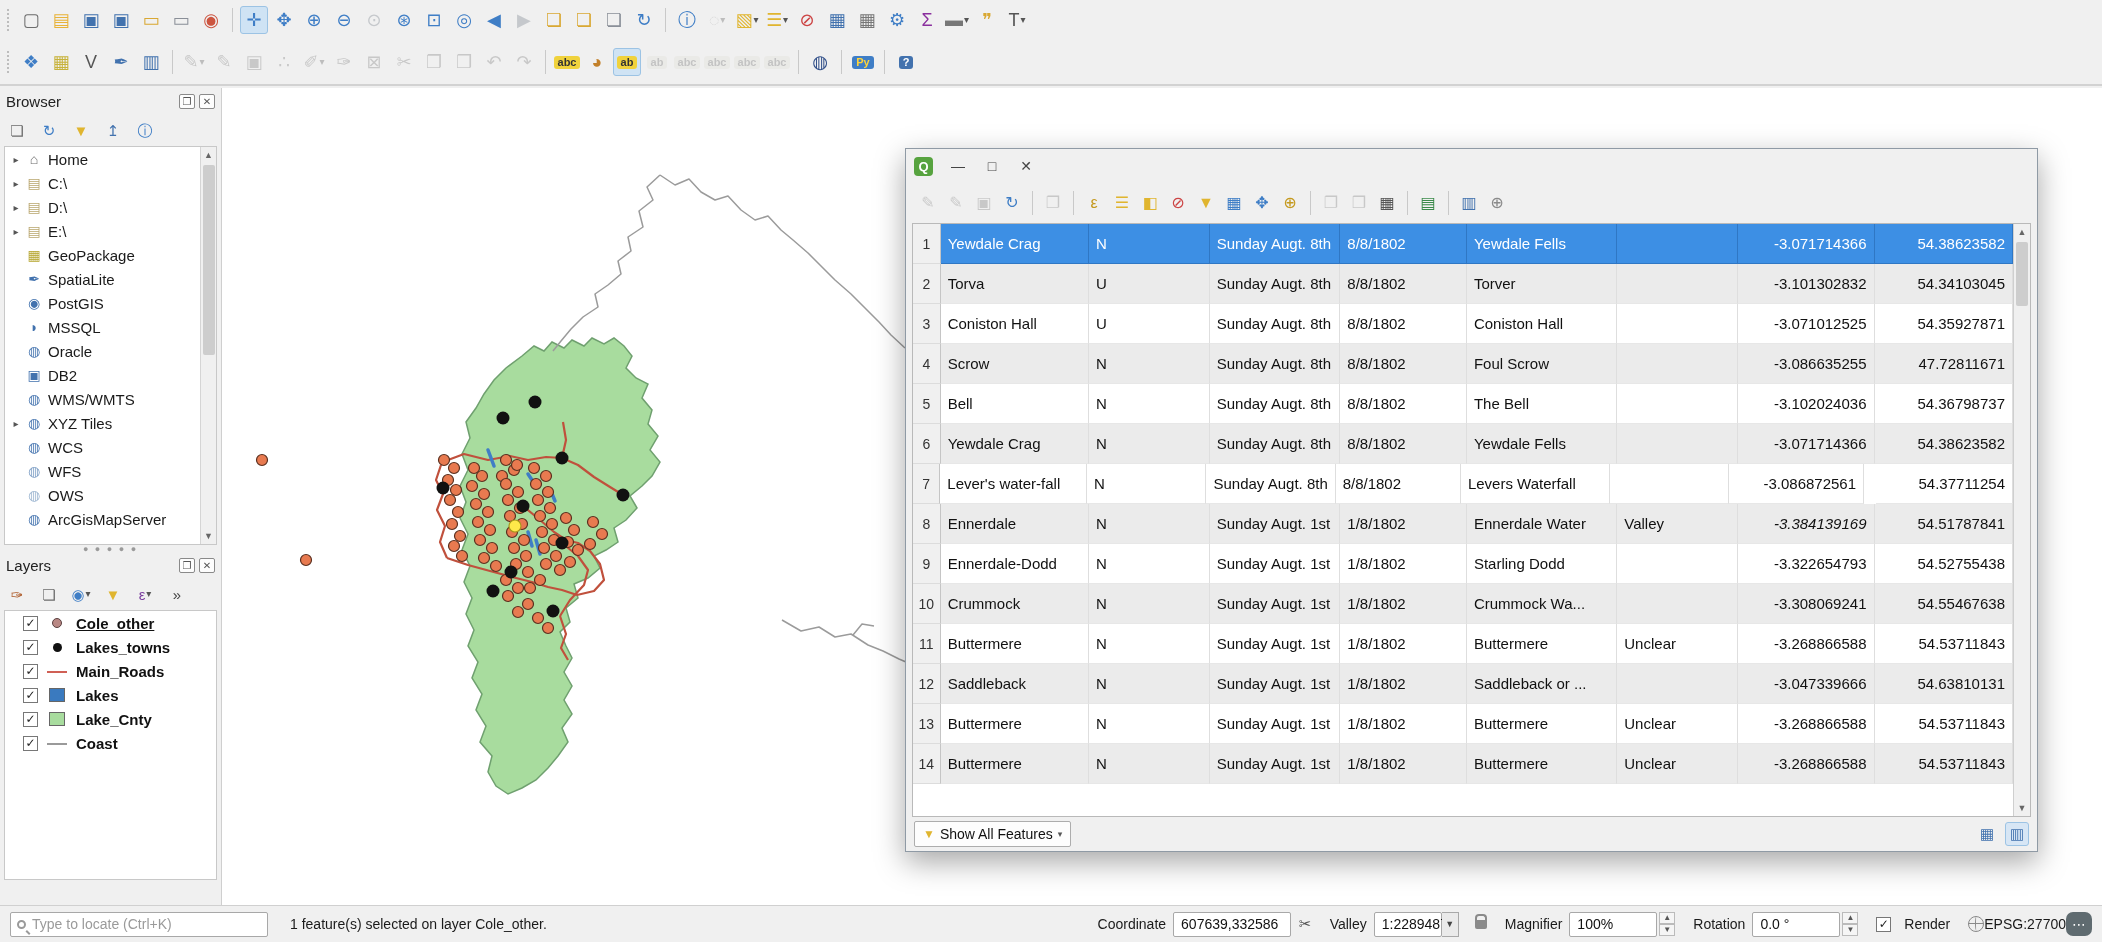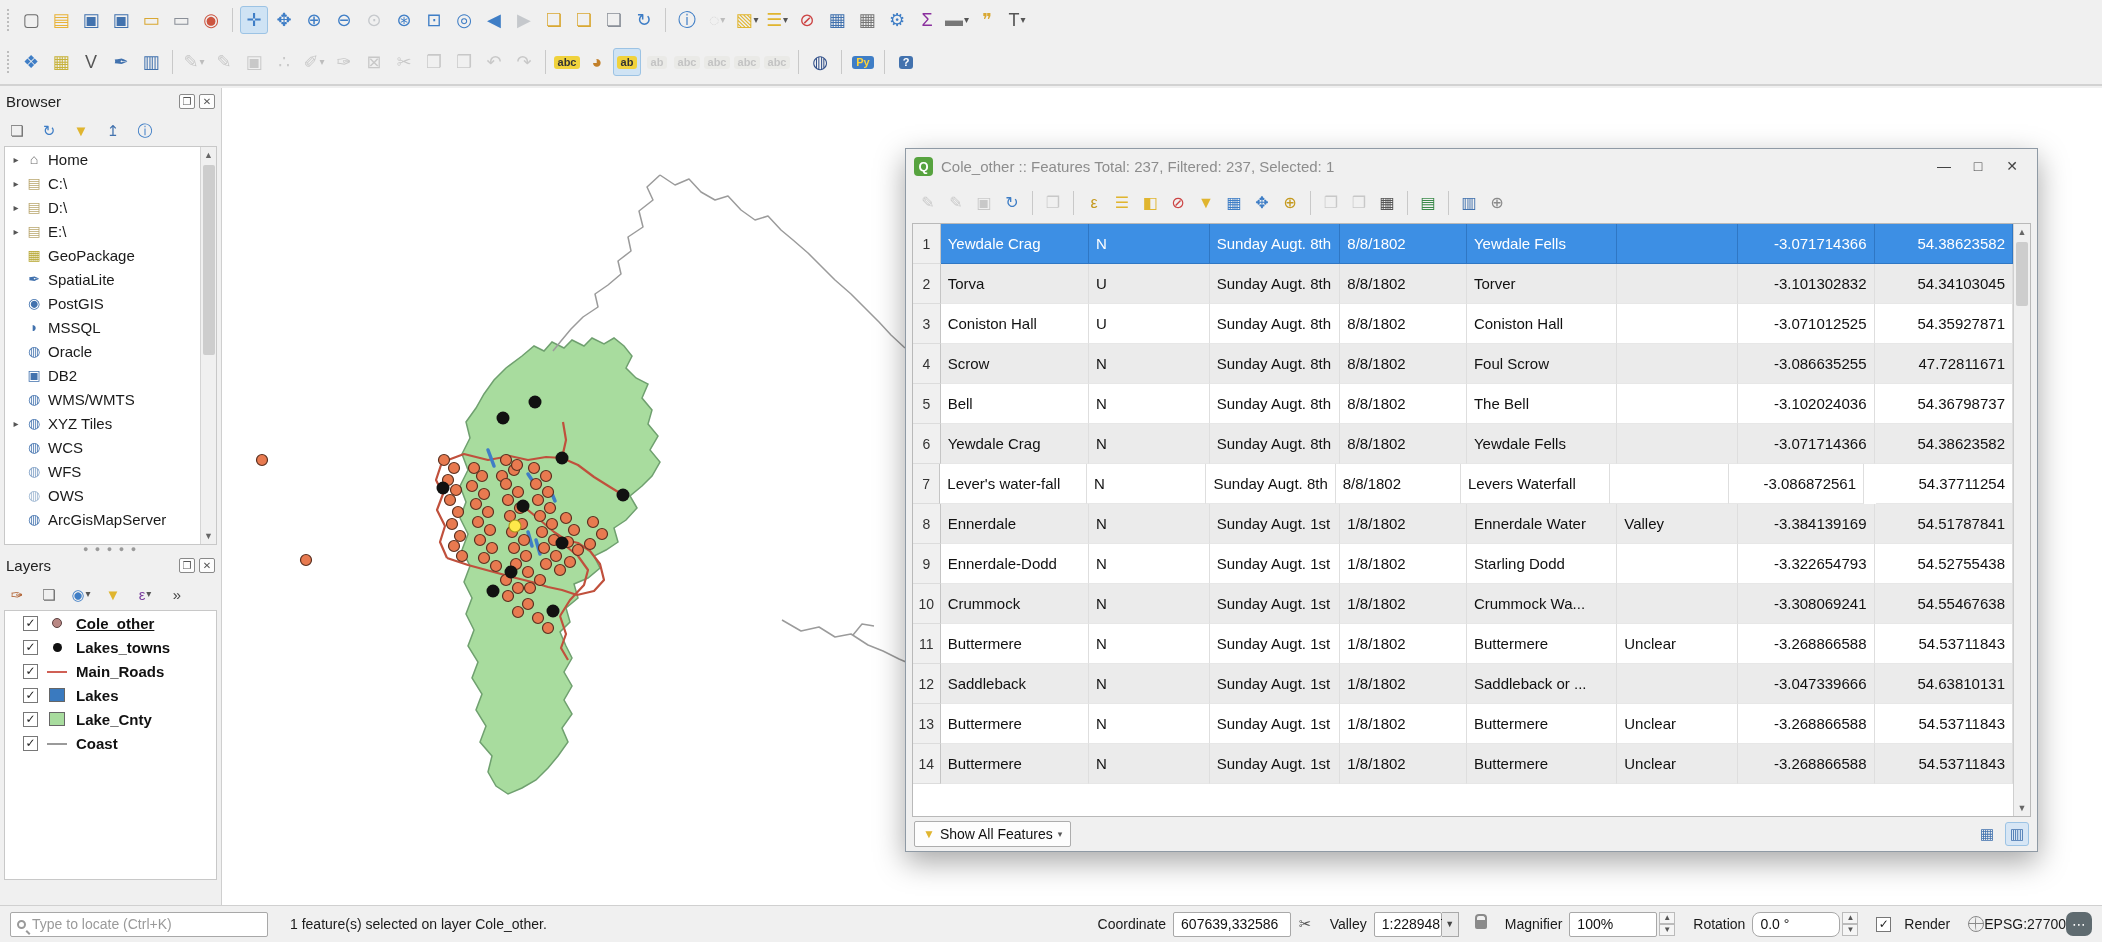--- a/index.html
+++ b/index.html
@@ -605,21 +605,20 @@
       <circle cx="340" cy="455" r="6.5" fill="#111111"></circle>
       <circle cx="289" cy="484" r="6.5" fill="#111111"></circle>
       <circle cx="271" cy="503" r="6.5" fill="#111111"></circle>
       <circle cx="331" cy="523" r="6.5" fill="#111111"></circle>
     </svg>
 </div>
 
 <div id="attr-window" class="abs">
   <div id="attr-titlebar">
     <span id="attr-app-icon">Q</span>
-    <span id="attr-title">Cole_other :: Features Total: 237, Filtered: 237, Selected: 1</span>
     <span class="win-btn">—</span>
     <span class="win-btn">□</span>
     <span class="win-btn">✕</span>
   </div>
   <div id="attr-toolbar">
       <span class="tbi disabled">
         <span style="color: rgb(119, 119, 119);">✎</span>
       </span>
       <span class="tbi disabled">
         <span style="color: rgb(119, 119, 119);">✎</span>
@@ -761,21 +760,21 @@
           <div class="t-cell num" style="width: 140px; margin-left: 12px;">54.37711254</div>
         </div>
         <div class="t-row even">
           <div class="t-num" style="width: 28px;">8</div>
           <div class="t-cell" style="width: 150px;">Ennerdale</div>
           <div class="t-cell" style="width: 122px;">N</div>
           <div class="t-cell" style="width: 132px;">Sunday Augt. 1st</div>
           <div class="t-cell" style="width: 128px;">1/8/1802</div>
           <div class="t-cell" style="width: 152px;">Ennerdale Water</div>
           <div class="t-cell" style="width: 122px;">Valley</div>
-          <div class="t-cell num" style="width: 138px;">-3.384139169</div>
+          <div class="t-cell num" style="width: 138px; font-style: italic;">-3.384139169</div>
           <div class="t-cell num" style="width: 140px;">54.51787841</div>
         </div>
         <div class="t-row">
           <div class="t-num" style="width: 28px;">9</div>
           <div class="t-cell" style="width: 150px;">Ennerdale-Dodd</div>
           <div class="t-cell" style="width: 122px;">N</div>
           <div class="t-cell" style="width: 132px;">Sunday Augt. 1st</div>
           <div class="t-cell" style="width: 128px;">1/8/1802</div>
           <div class="t-cell" style="width: 152px;">Starling Dodd</div>
           <div class="t-cell" style="width: 122px;"></div>
@@ -870,21 +869,21 @@
   <span class="sb-field" style="width:68px;">1:2289487</span>
   <span class="combo-arrow">▼</span>
   <span class="mini-lock"></span>
   <span class="sb-label">Magnifier</span>
   <span class="sb-field" style="width:88px;">100%</span>
   <span class="spin">
       <span>▲</span>
       <span>▼</span>
     </span>
   <span class="sb-label">Rotation</span>
-  <span class="sb-field" style="width:88px;border-radius:8px;">0.0 °</span>
+  <span class="sb-field" style="width:88px;">0.0 °</span>
   <span class="spin">
       <span>▲</span>
       <span>▼</span>
     </span>
   <span id="render-check">
     <span class="cb">✓</span>
     <span>Render</span>
   </span>
   <span id="crs-group">
     <span class="globe"></span>

